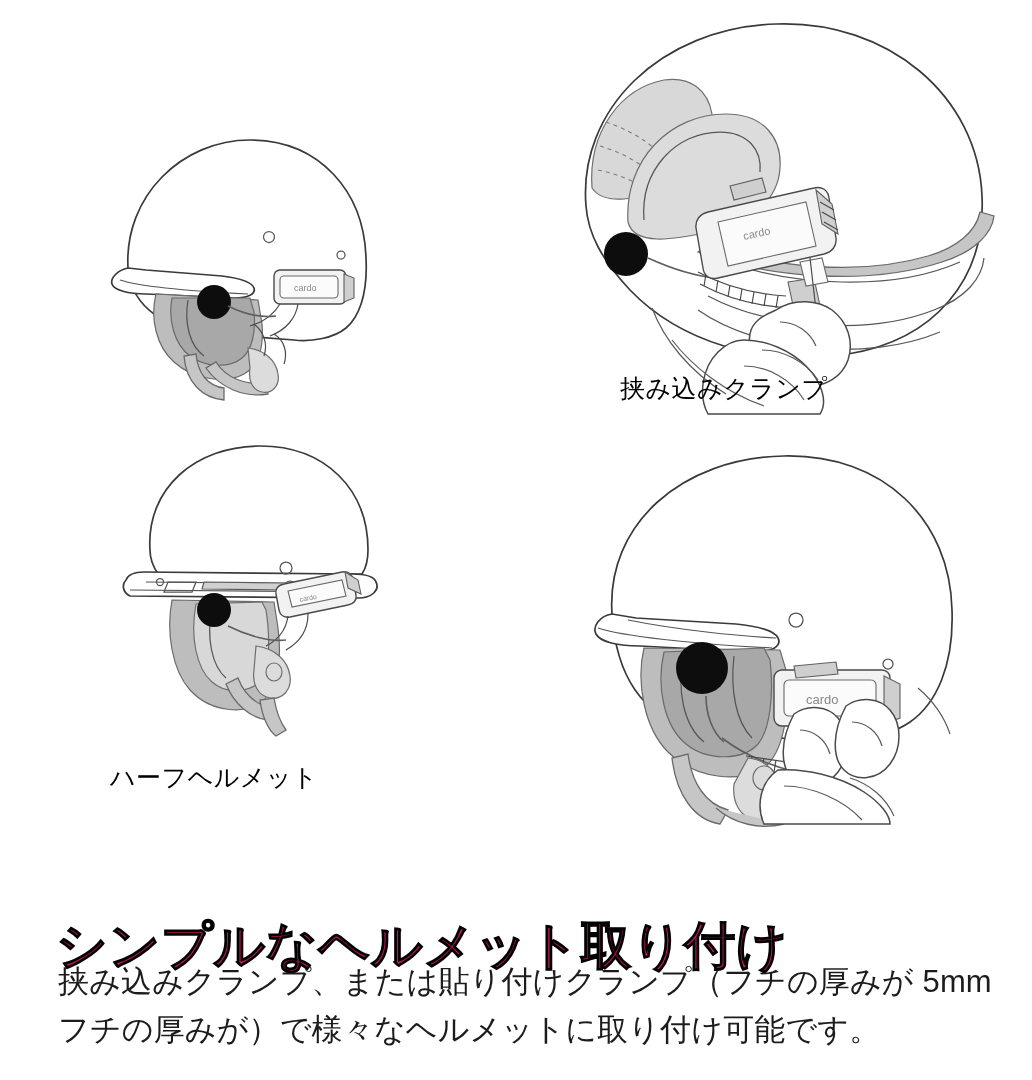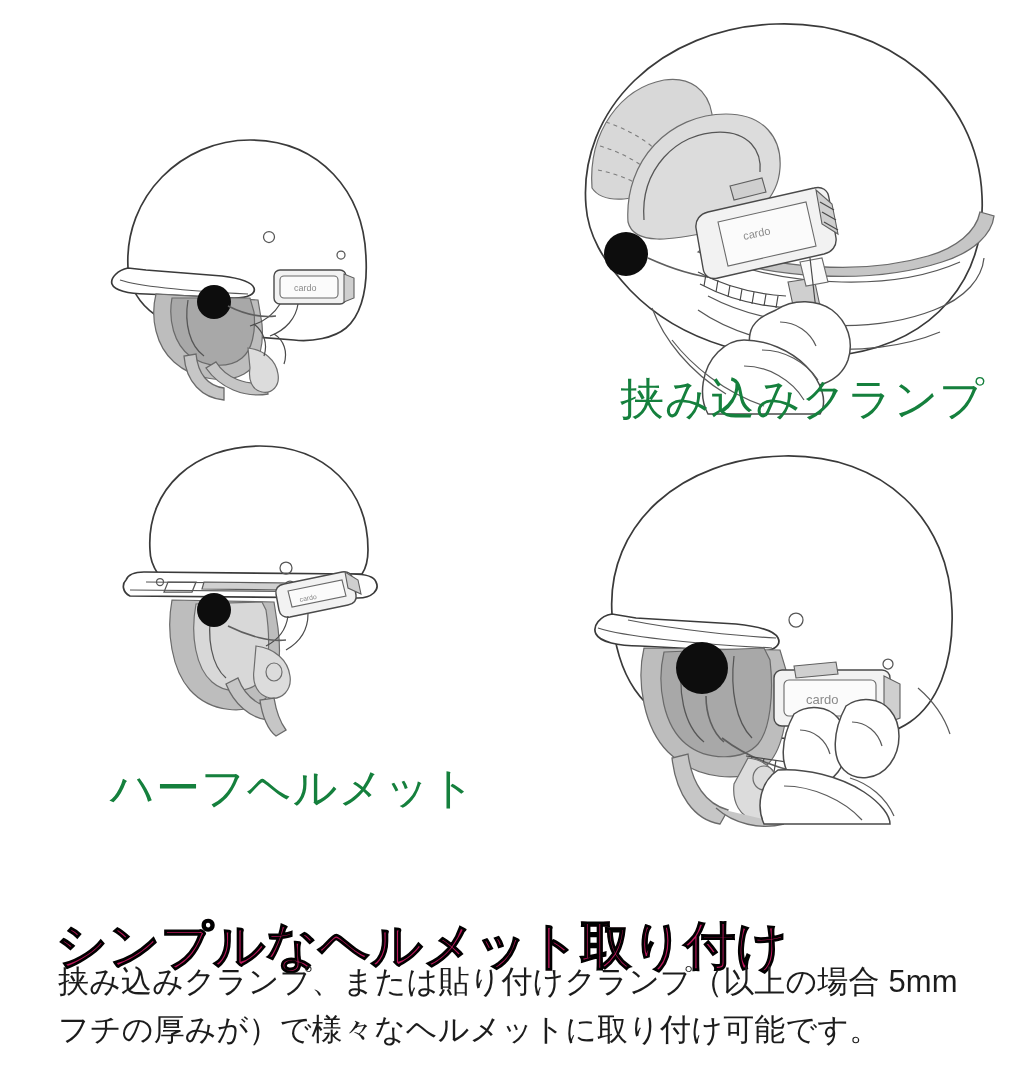--- a/index.html
+++ b/index.html
@@ -30,24 +30,24 @@
   .fig svg { display: block; overflow: visible; }
 
   #fig-open-helmet   { left: 98px;  top: 118px;  width: 300px; height: 285px; }
   #fig-clip-clamp    { left: 548px; top: 10px;   width: 470px; height: 370px; }
   #fig-half-helmet   { left: 108px; top: 432px;  width: 300px; height: 290px; }
   #fig-stick-clamp   { left: 588px; top: 438px;  width: 430px; height: 385px; }
 
   
   .caption {
     position: absolute;
-    font-family: Liberation Sans, sans-serif;
-    font-size: 44px;
+    font-family: Liberation Serif, serif;
+    font-size: 25px;
     line-height: 1.1;
-    color: #15803d;
+    color: #000000;
     letter-spacing: 0.02em;
     white-space: nowrap;
   }
   #caption-clip   { left: 620px; top: 375px; }
   #caption-half   { left: 110px; top: 730px; margin-top: 34px; }
   #caption-stick  { left: 618px; top: 812px; }
 
   
   .headline {
     position: absolute;
@@ -334,17 +334,17 @@
   </div>
 
   <div class="caption" id="caption-clip">挟み込みクランプ</div>
 
   <div class="caption" id="caption-half">ハーフヘルメット</div>
 
 
   <h1 class="headline">シンプルなヘルメット取り付け</h1>
 
   <div class="body-copy">
-    <span class="line">挟み込みクランプ、または貼り付けクランプ（以上の場合 5mm</span>
+    <span class="line">挟み込みクランプ、または貼り付けクランプ（フチの厚みが 5mm</span>
     <span class="line">フチの厚みが）で様々なヘルメットに取り付け可能です。</span>
   </div>
 
 </div>
 
 </body></html>

